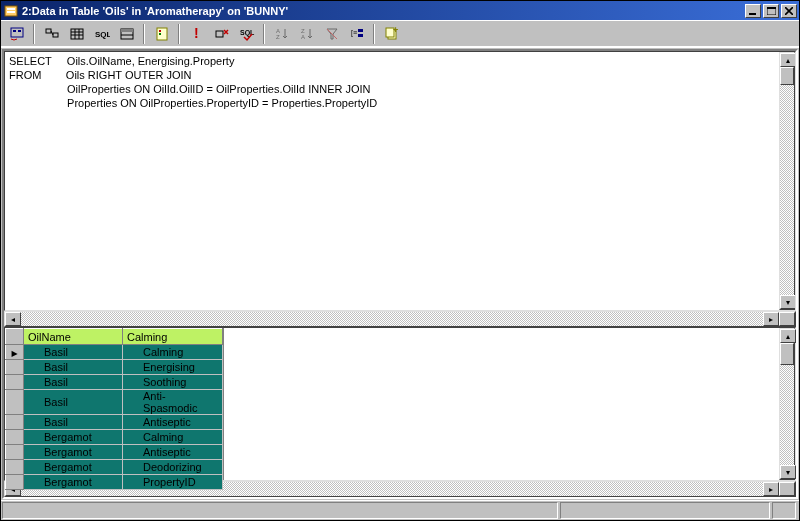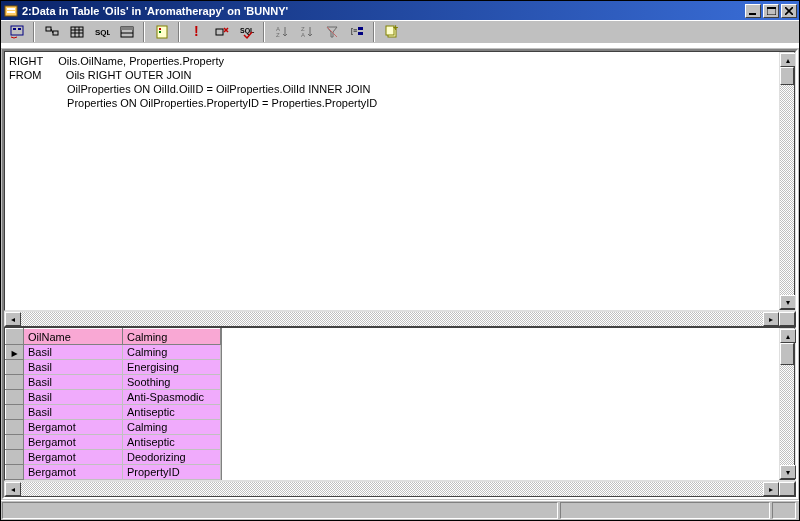--- a/index.html
+++ b/index.html
@@ -4,36 +4,36 @@
 <style>
 *{box-sizing:border-box;margin:0;padding:0}
 body{font-family:"Tahoma","MS Sans Serif",Arial,sans-serif;font-size:11px;background:#c0c0c0;overflow:hidden}
 .window{width:800px;height:521px;border:1px solid #000;background:#c0c0c0;display:flex;flex-direction:column}
 .titlebar{height:19px;background:linear-gradient(to right,#0a246a,#3a6ed8);display:flex;align-items:center;color:#fff;font-weight:bold;font-size:11px;padding-left:2px}
 .titlebar-icon{width:16px;height:16px;margin-right:3px;display:inline-flex;align-items:center;justify-content:center}
 .titlebar-text{flex:1;white-space:nowrap;overflow:hidden}
 .titlebar-btns{display:flex;gap:0;margin-right:2px}
 .tbtn{width:16px;height:14px;background:#c0c0c0;border:1px solid;border-color:#fff #404040 #404040 #fff;margin-left:2px;display:flex;align-items:center;justify-content:center;font-family:Arial;font-size:9px;font-weight:bold;color:#000;cursor:default}
 .tbtn.close{font-family:Arial;font-size:9px}
-.toolbar{height:28px;background:#c0c0c0;border-top:1px solid #fff;border-bottom:5px solid #ffffff;display:flex;align-items:center;padding:0 4px;gap:2px}
+.toolbar{height:28px;background:#c0c0c0;border-top:1px solid #fff;border-bottom:2px solid #ffffff;display:flex;align-items:center;padding:0 4px;gap:2px}
 .tb-btn{width:23px;height:22px;border:1px solid #c0c0c0;display:flex;align-items:center;justify-content:center;cursor:default}
 .tb-sep{width:2px;height:20px;border-left:1px solid #808080;border-right:1px solid #fff;margin:0 3px}
 .work{flex:1;display:flex;flex-direction:column;border:2px solid;border-color:#808080 #fff #fff #808080;margin:1px}
 .sql-pane{flex:1;background:#fff;position:relative;border:1px solid;border-color:#404040 #dfdfdf #dfdfdf #404040;overflow:hidden}
 .sql-text{padding:2px 4px;font-family:"MS Sans Serif",Arial,sans-serif;font-size:11px;line-height:14px;white-space:pre}
 .sql-kw{font-weight:normal}
 .hsb{height:16px;background:#c0c0c0;border:1px solid;border-color:#dfdfdf #404040 #404040 #dfdfdf;display:flex}
 .sb-btn{width:16px;height:14px;background:#c0c0c0;border:1px solid;border-color:#fff #404040 #404040 #fff;display:flex;align-items:center;justify-content:center;font-size:8px}
 .sb-track{flex:1;background:repeating-conic-gradient(#c0c0c0 0% 25%,#fff 0% 50%) 0 0/2px 2px}
 .vsb{width:16px;background:#c0c0c0;border:1px solid;border-color:#dfdfdf #404040 #404040 #dfdfdf;display:flex;flex-direction:column;position:absolute;right:0;top:0;bottom:0}
 .sb-thumb{background:#c0c0c0;border:1px solid;border-color:#fff #404040 #404040 #fff}
 .grid-wrap{height:154px;background:#fff;border:1px solid;border-color:#404040 #dfdfdf #dfdfdf #404040;position:relative;display:flex}
 .grid{border-collapse:collapse;font-size:11px}
-.grid th{background:#f9a8d4;border:1px solid;border-color:#fff #808080 #808080 #fff;padding:1px 4px;text-align:left;font-weight:normal;height:16px}
-.grid td{border-right:1px solid #c0c0c0;border-bottom:1px solid #c0c0c0;padding:0 4px;height:15px;background:#f0abfc}
+.grid th{background:#bef264;border:1px solid;border-color:#fff #808080 #808080 #fff;padding:1px 4px;text-align:left;font-weight:normal;height:16px}
+.grid td{border-right:1px solid #c0c0c0;border-bottom:1px solid #c0c0c0;padding:0 20px;height:15px;background:#0f766e}
 .grid .rowhdr{background:#c0c0c0;border:1px solid;border-color:#fff #808080 #808080 #fff;width:18px;padding:0;text-align:center}
 .grid .rowhdr.cur::before{content:"▶";font-size:8px;color:#000}
 .col-oil{width:99px}
 .col-prop{width:98px}
 .grid-rest{flex:1;background:#fff;border-left:1px solid #808080}
 .status{height:20px;background:#c0c0c0;border-top:1px solid #fff;display:flex;align-items:stretch;padding:1px}
 .status-cell{border:1px solid;border-color:#808080 #fff #fff #808080;margin-right:2px}
 .status-cell.main{flex:1}
 .status-cell.s2{width:210px}
 .status-cell.s3{width:24px;border-color:#808080 #fff #fff #808080}
@@ -167,21 +167,21 @@
         <svg width="16" height="16" viewBox="0 0 16 16">
           <rect x="4" y="4" width="8" height="9" fill="#ffffcc" stroke="#808000"></rect>
           <rect x="2" y="2" width="8" height="9" fill="#ffffcc" stroke="#808000"></rect>
           <text x="9" y="7" font-size="9" font-weight="bold" fill="#808000">+</text>
         </svg>
       </div>
   </div>
 
   <div class="work">
     <div class="sql-pane">
-      <div class="sql-text"><span class="sql-kw">RIGHT</span><span>     Oils.OilName, Properties.Property</span>
+      <div class="sql-text"><span class="sql-kw">SELECT</span><span>     Oils.OilName, Energising.Property</span>
 <span class="sql-kw">FROM</span><span>        Oils RIGHT OUTER JOIN</span>
 <span>                   OilProperties ON OilId.OilID = OilProperties.OilId INNER JOIN</span>
 <span>                   Properties ON OilProperties.PropertyID = Properties.PropertyID</span></div>
       <div class="vsb">
         <div class="sb-btn">▴</div>
         <div class="sb-thumb" style="height:18px"></div>
         <div class="sb-track" style="flex:1"></div>
         <div class="sb-btn">▾</div>
       </div>
     </div>

